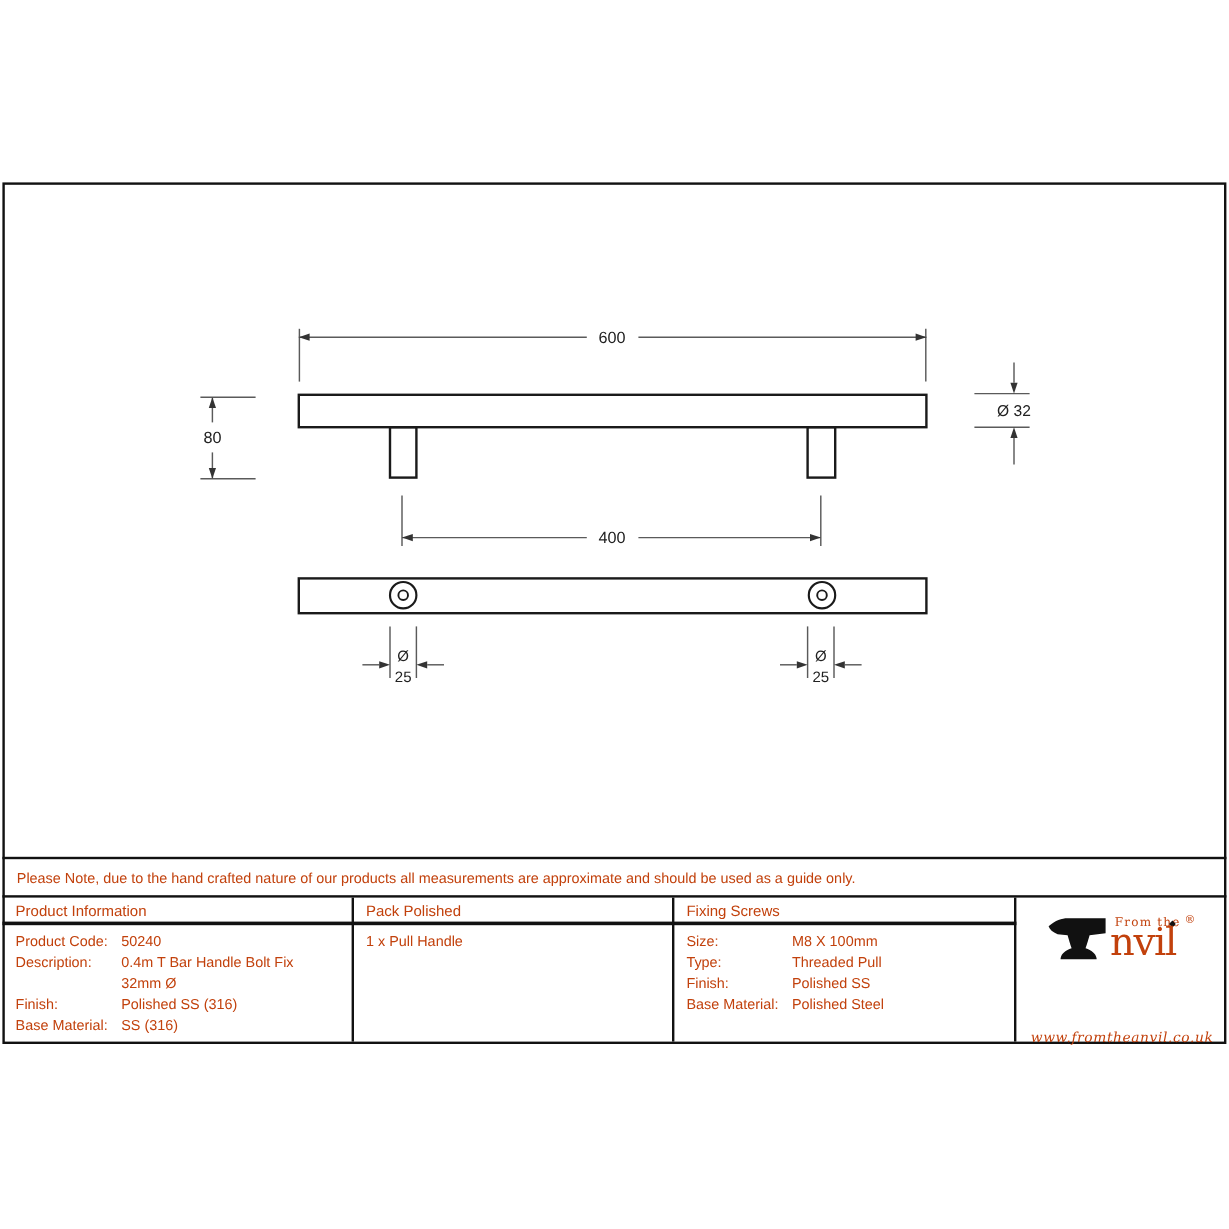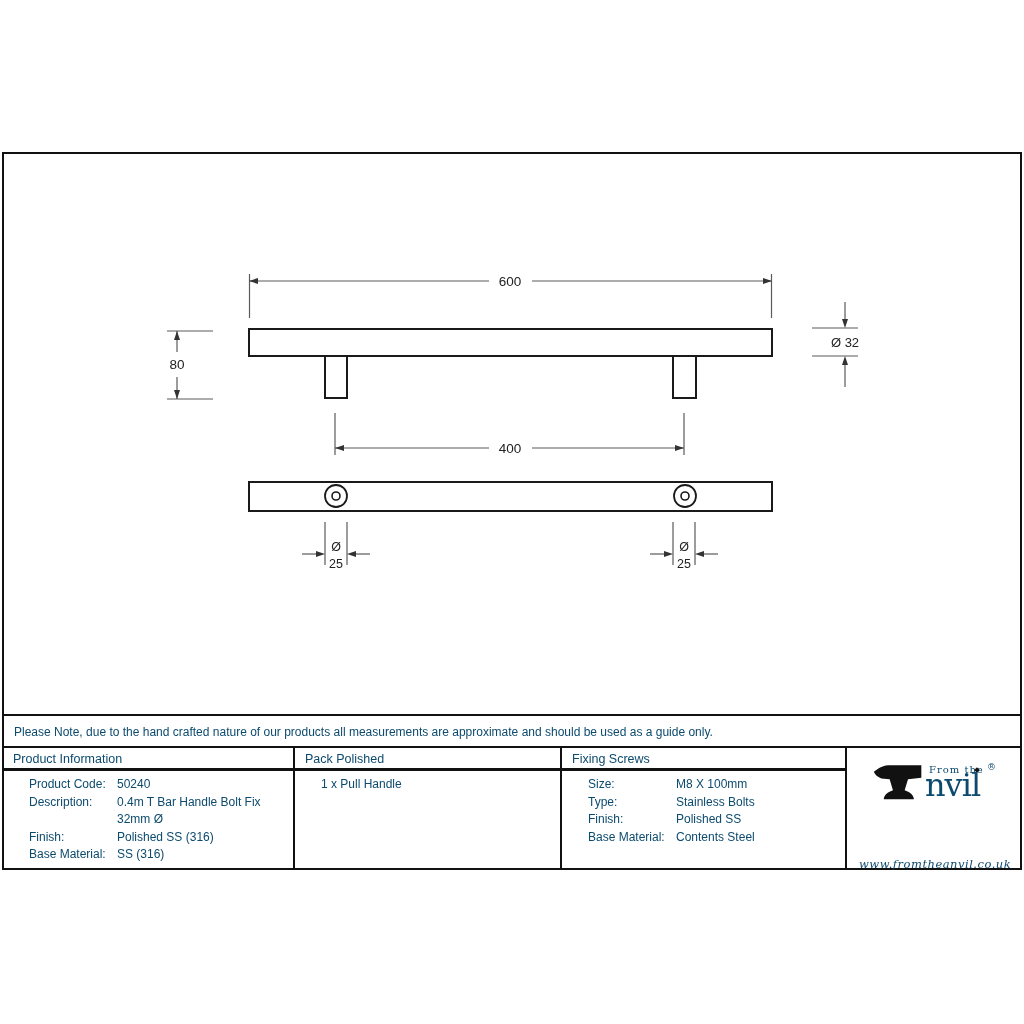--- a/index.html
+++ b/index.html
@@ -1,26 +1,26 @@
 <!DOCTYPE html>
 <html><head>
 <meta charset="utf-8">
 <style>
   html,body{margin:0;padding:0;background:#fff;}
   .canvas{position:relative;width:1024px;height:1024px;background:#fff;overflow:hidden;
-          font-family:"Liberation Sans",sans-serif;color:#0c4a6e;}
+          font-family:"Liberation Sans",sans-serif;color:#c2410c;}
   .abs{position:absolute;}
   .frame{left:2px;top:152px;width:1016px;height:714px;border:2px solid #111;background:#fff;}
   .hline{background:#111;height:2px;}
   .vline{background:#111;width:2px;}
   .drawing-svg{left:0;top:0;width:1024px;height:716px;}
   .note-row{left:4px;top:718px;width:1014px;height:28px;display:flex;align-items:center;
             padding-left:10px;font-size:12px;}
   .th{font-size:12.5px;}
-  .cell-rows{font-size:12px;line-height:17.5px;margin-left:16px;}
+  .cell-rows{font-size:12px;line-height:17.5px;}
   .row{display:flex;align-items:flex-start;}
   .lbl{width:88px;flex:0 0 88px;}
   .val{white-space:nowrap;}
   .logo-cell{left:847px;top:748px;width:173px;height:120px;}
   .from-the{font-family:"DejaVu Serif","Liberation Serif",serif;font-size:10px;letter-spacing:1px;}
   .nvil{font-family:"DejaVu Serif","Liberation Serif",serif;font-size:32px;letter-spacing:-1px;}
   .reg{font-family:"DejaVu Serif","Liberation Serif",serif;font-size:9px;}
   .diamond{width:4px;height:4px;background:#111;transform:rotate(45deg);}
   .website{font-family:"DejaVu Serif","Liberation Serif",serif;font-style:italic;font-size:11.5px;
            text-align:center;letter-spacing:0.5px;margin-top:29px;}
@@ -147,29 +147,29 @@
     <div>1 x Pull Handle</div>
   </div>
 
   <div class="abs cell-rows" style="left:572px;top:776px;width:265px;">
     <div class="row">
       <span class="lbl">Size:</span>
       <span class="val">M8 X 100mm</span>
     </div>
     <div class="row">
       <span class="lbl">Type:</span>
-      <span class="val">Stainless Bolts</span>
+      <span class="val">Threaded Pull</span>
     </div>
     <div class="row">
       <span class="lbl">Finish:</span>
       <span class="val">Polished SS</span>
     </div>
     <div class="row">
       <span class="lbl">Base Material:</span>
-      <span class="val">Contents Steel</span>
+      <span class="val">Polished Steel</span>
     </div>
   </div>
 
   <div class="abs logo-cell">
     <svg class="abs" style="left:26px;top:12px;" width="50" height="42" viewBox="0 0 60 50">
       <path d="M1,14 C8,8 14,6 20,6 L58,6 L58,21 L42,23 C40,30 39,33 38,36 C44,38 48,41 49,46 L49,47 L13,47 L13,46 C14,41 18,38 24,36 C23,33 22,30 20,23 L10,22 C5,20 2,17 1,14 Z" fill="#111"></path>
     </svg>
     <div class="abs from-the" style="left:82px;top:16px;">From the</div>
     <div class="abs diamond" style="left:128px;top:20px;"></div>
     <div class="abs nvil" style="left:78px;top:18px;">nvil</div>

